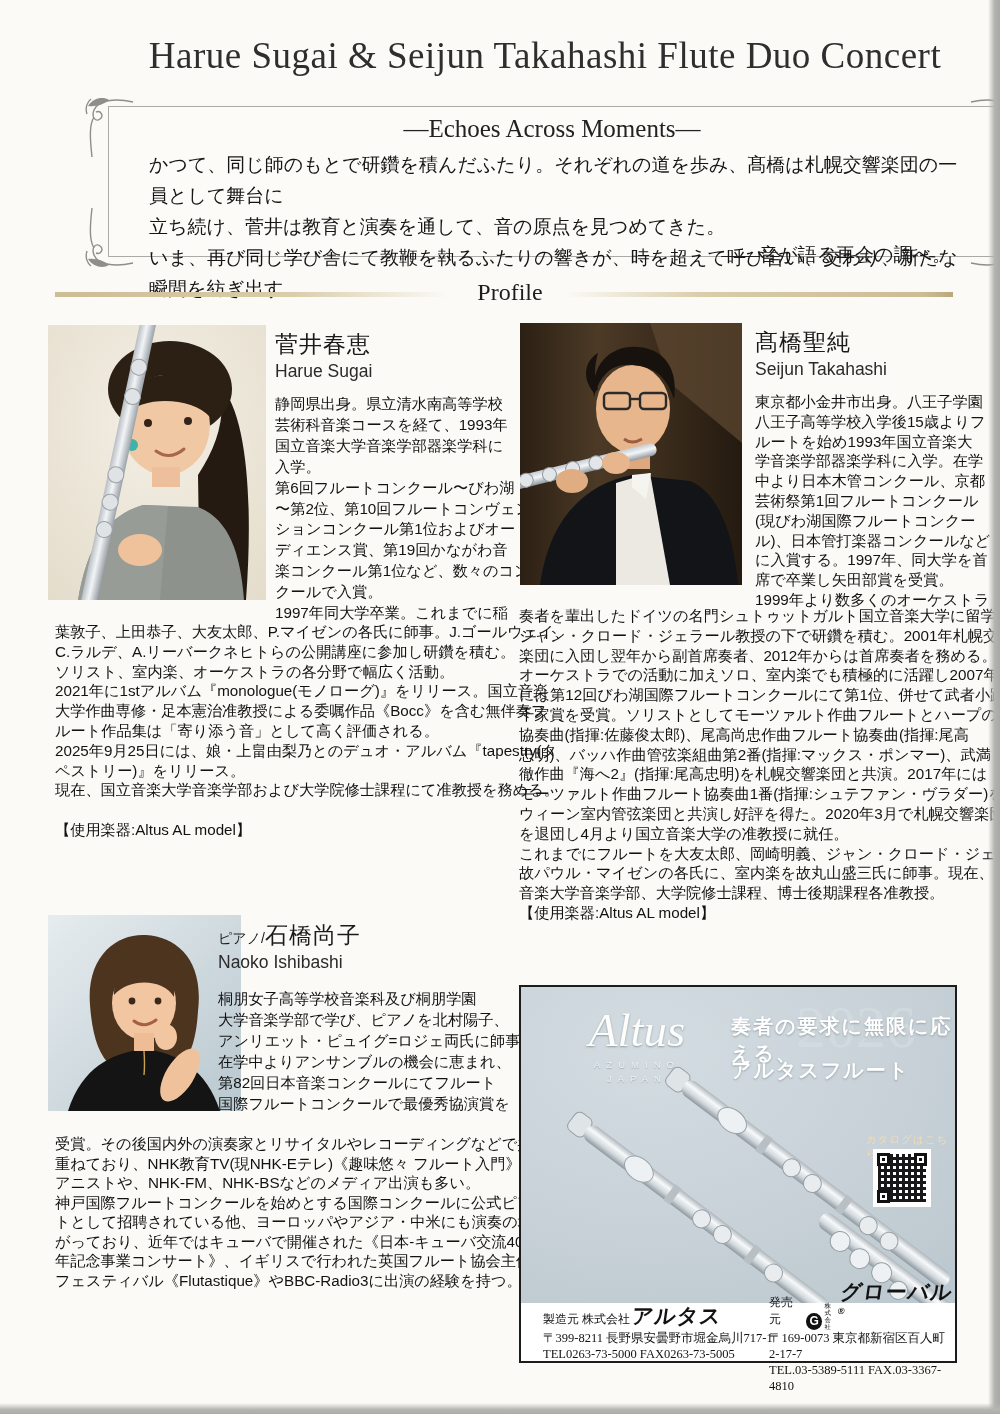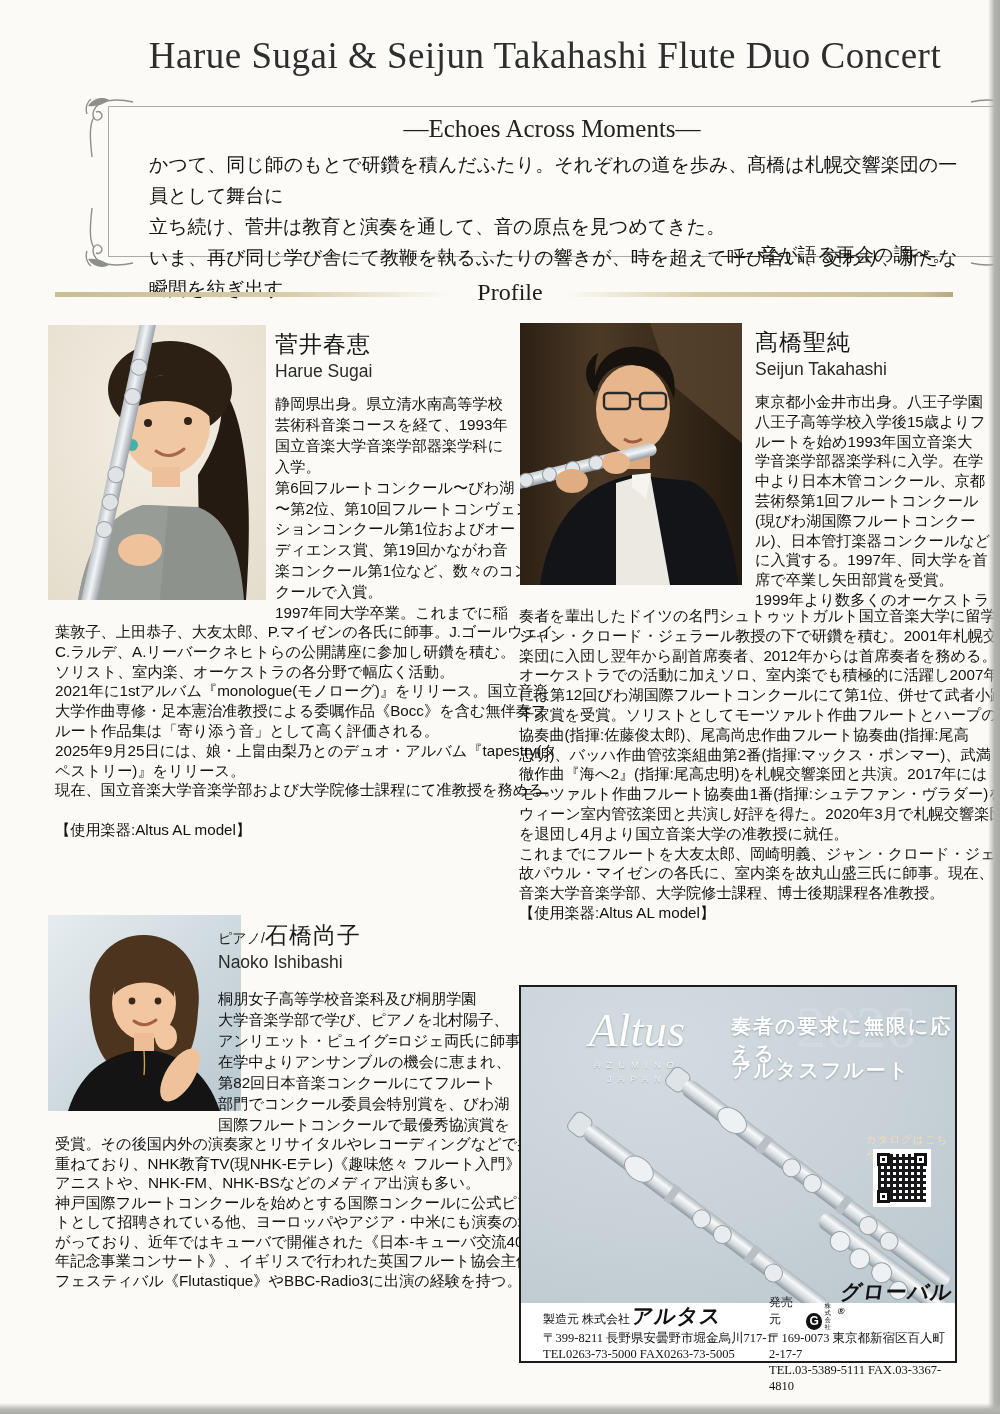--- a/index.html
+++ b/index.html
@@ -336,21 +336,20 @@
     </svg>
   </div>
   <div class="name-ja" style="left:218px;top:920px;"><span class="role">ピアノ/</span><span>石橋尚子</span></div>
   <div class="name-en" style="left:218px;top:952px;">Naoko Ishibashi</div>
   <div class="coltext ishi-col">
       <div>桐朋女子高等学校音楽科及び桐朋学園</div>
       <div>大学音楽学部で学び、ピアノを北村陽子、</div>
       <div>アンリエット・ピュイグ=ロジェ両氏に師事。</div>
       <div>在学中よりアンサンブルの機会に恵まれ、</div>
       <div>第82回日本音楽コンクールにてフルート</div>
-      <div>部門でコンクール委員会特別賞を、びわ湖</div>
       <div>国際フルートコンクールで最優秀協演賞を</div>
     </div>
   <div class="fulltext ishi-full">
       <div>受賞。その後国内外の演奏家とリサイタルやレコーディングなどで共演を</div>
       <div>重ねており、NHK教育TV(現NHK-Eテレ)《趣味悠々 フルート入門》のピ</div>
       <div>アニストや、NHK-FM、NHK-BSなどのメディア出演も多い。</div>
       <div>神戸国際フルートコンクールを始めとする国際コンクールに公式ピアニス</div>
       <div>トとして招聘されている他、ヨーロッパやアジア・中米にも演奏の場が広</div>
       <div>がっており、近年ではキューバで開催された《日本-キューバ交流400周</div>
       <div>年記念事業コンサート》、イギリスで行われた英国フルート協会主催の</div>

